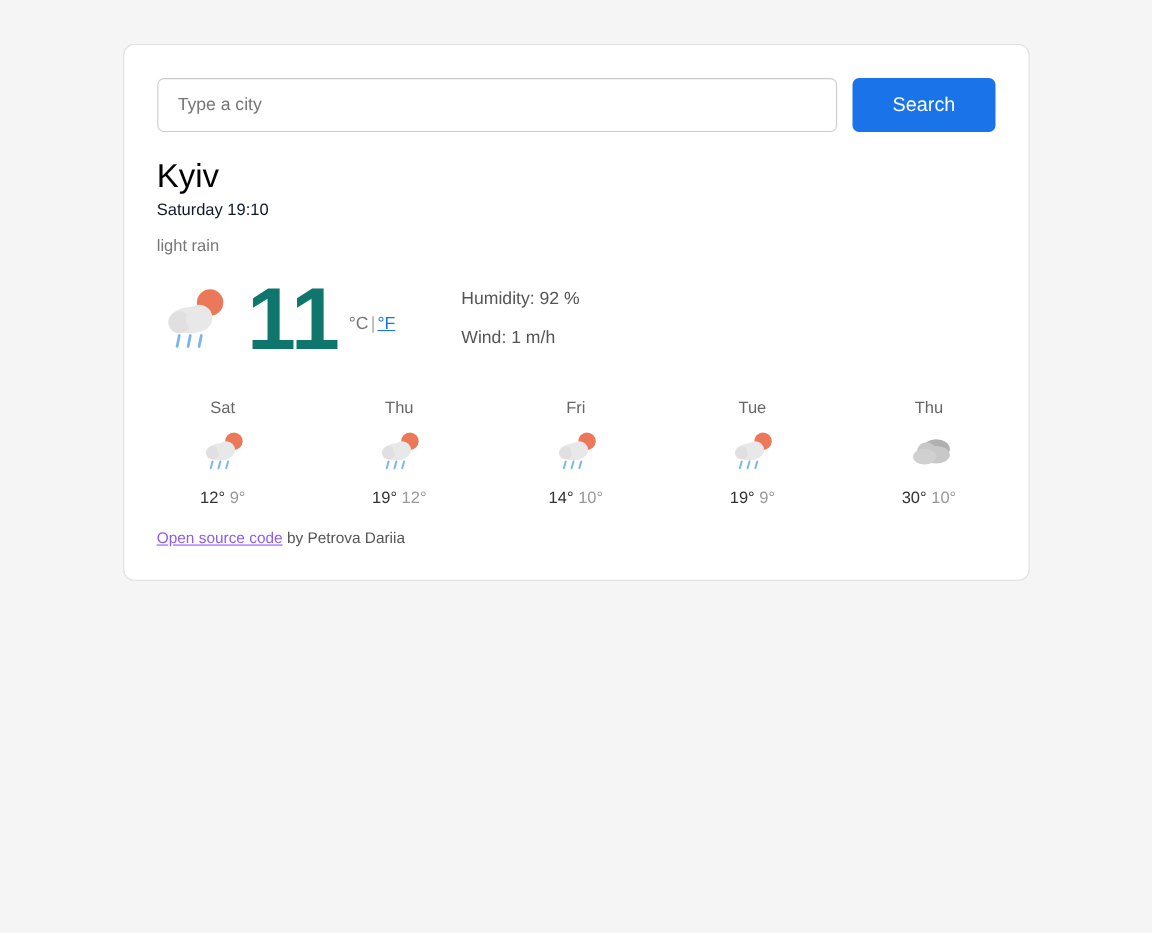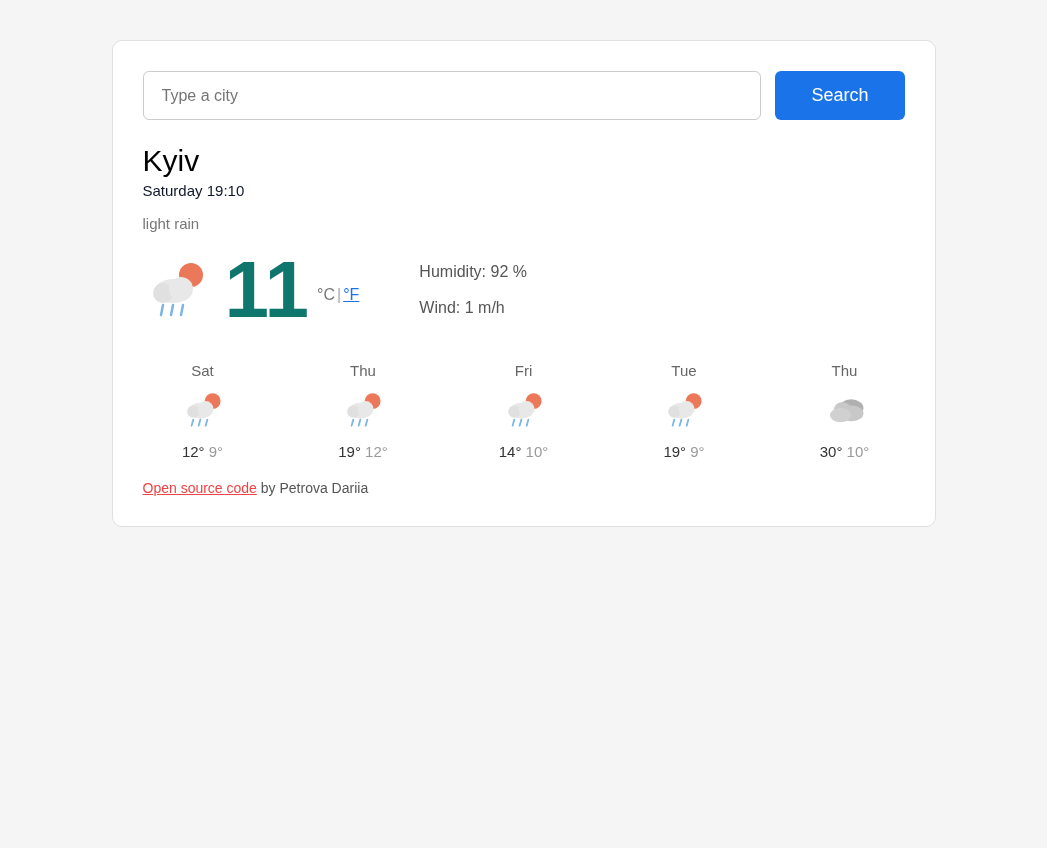--- a/index.html
+++ b/index.html
@@ -135,21 +135,21 @@
     }
     .forecast-temps .low {
       color: #999;
     }
     .footer {
       font-size: 14px;
       color: #555;
       margin-top: 10px;
     }
     .footer a {
-      color: #ef4444;
+      color: #8b5cf6;
       text-decoration: underline;
     }
   </style>
 </head>
 <body>
 
 <div class="container">
 
   <div class="search-row">
     <input class="search-input" type="text" placeholder="Type a city" style="">

